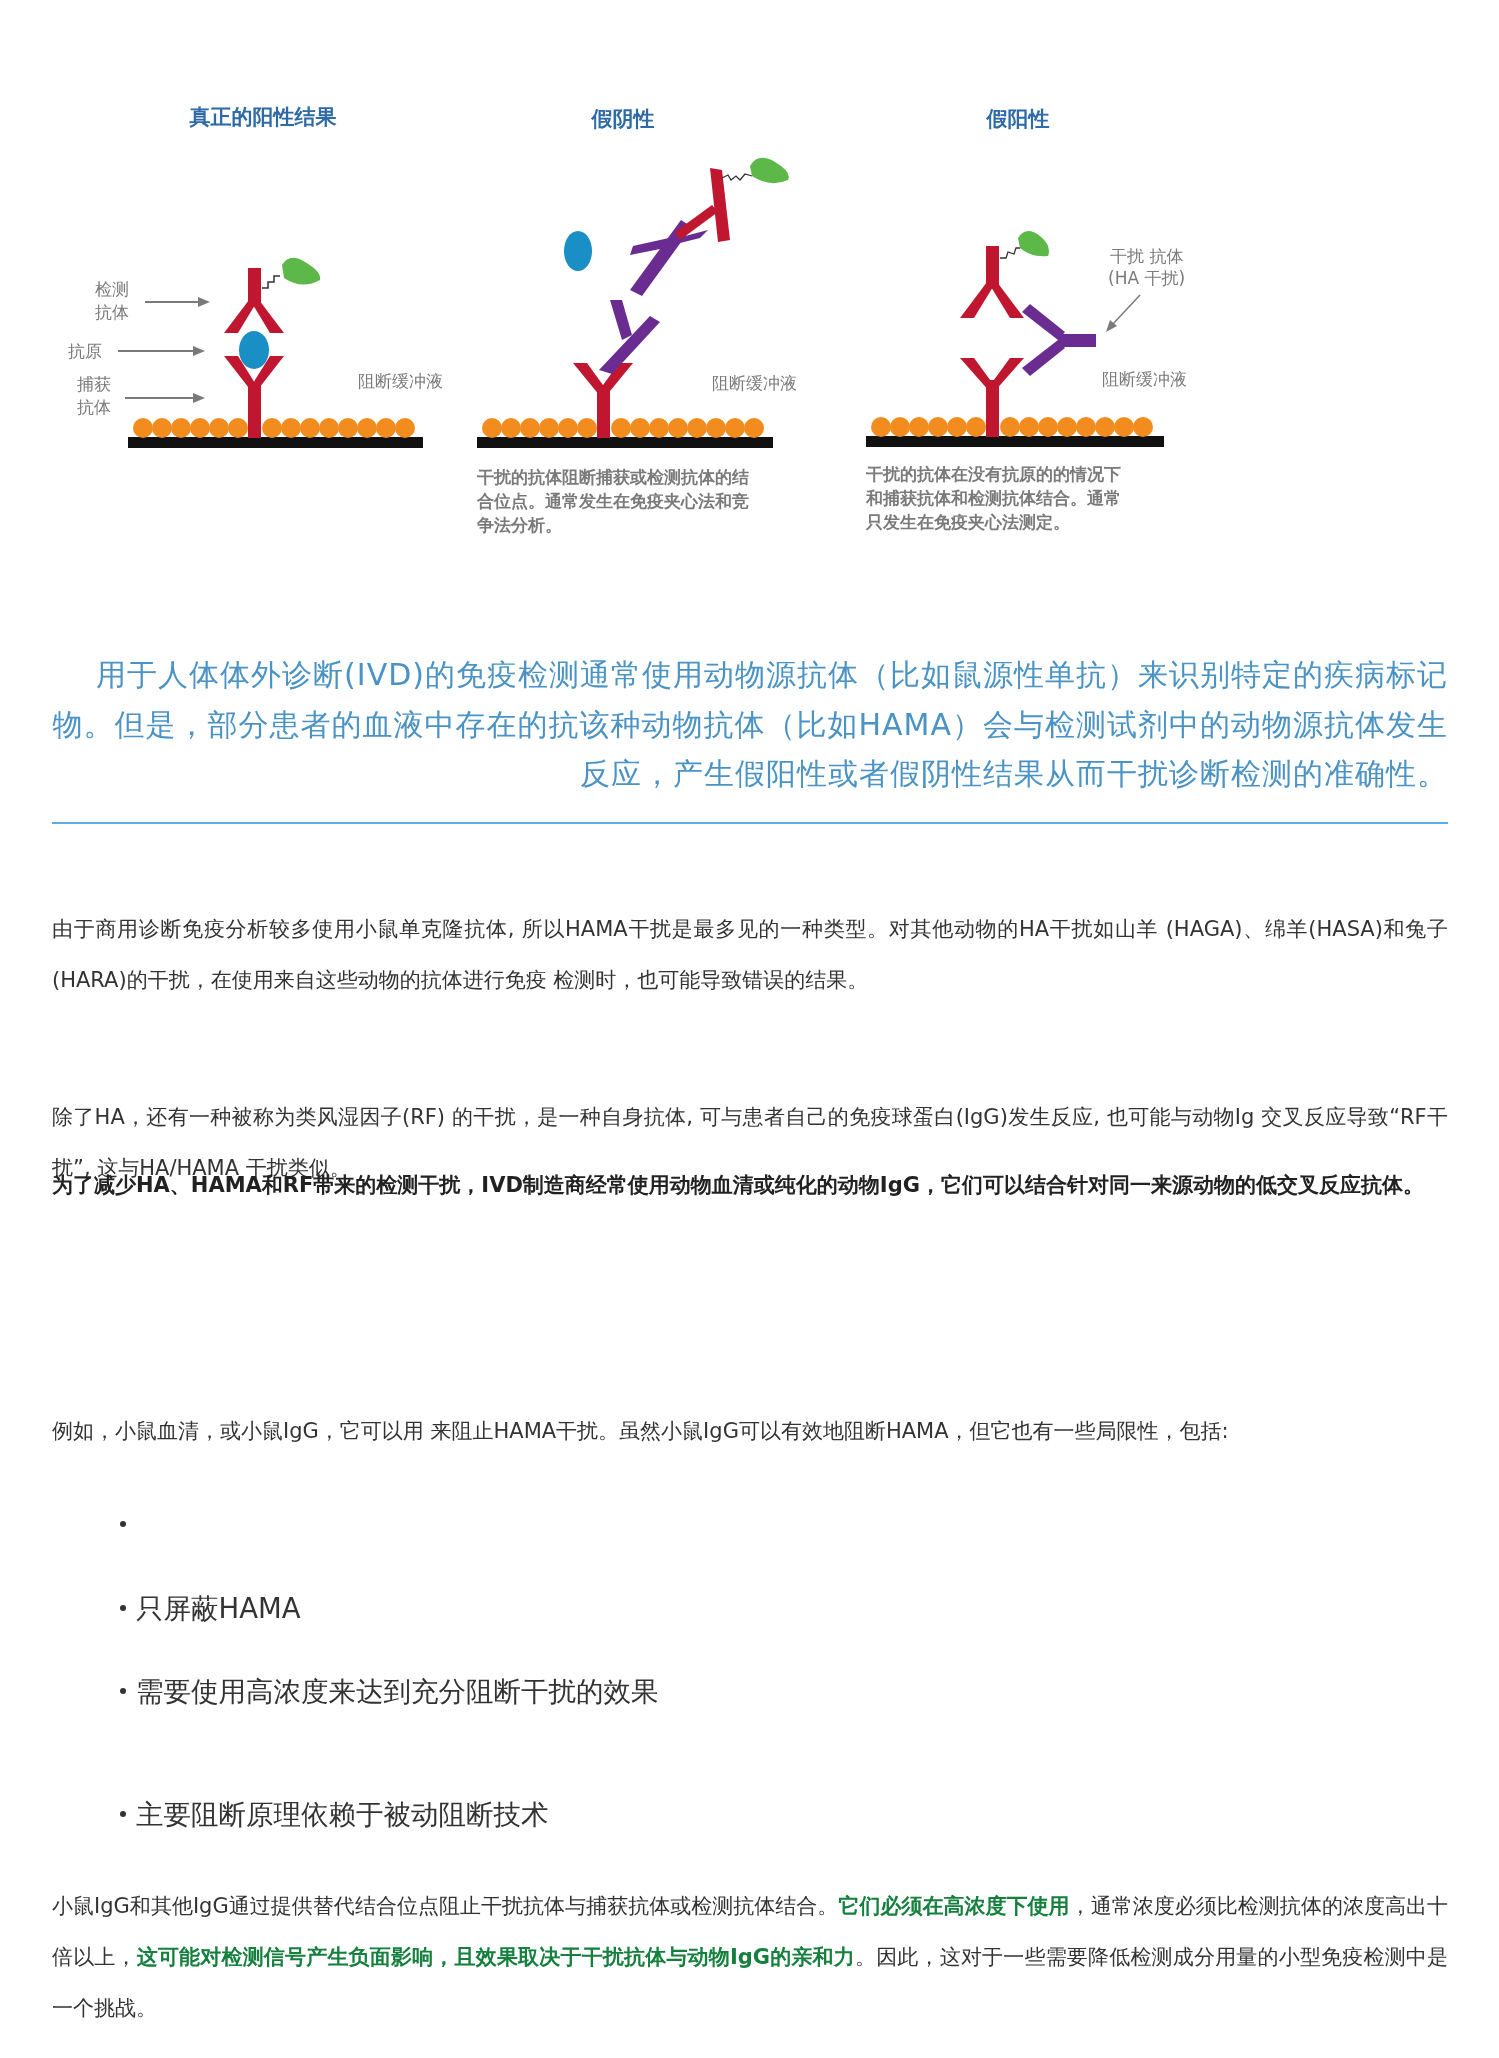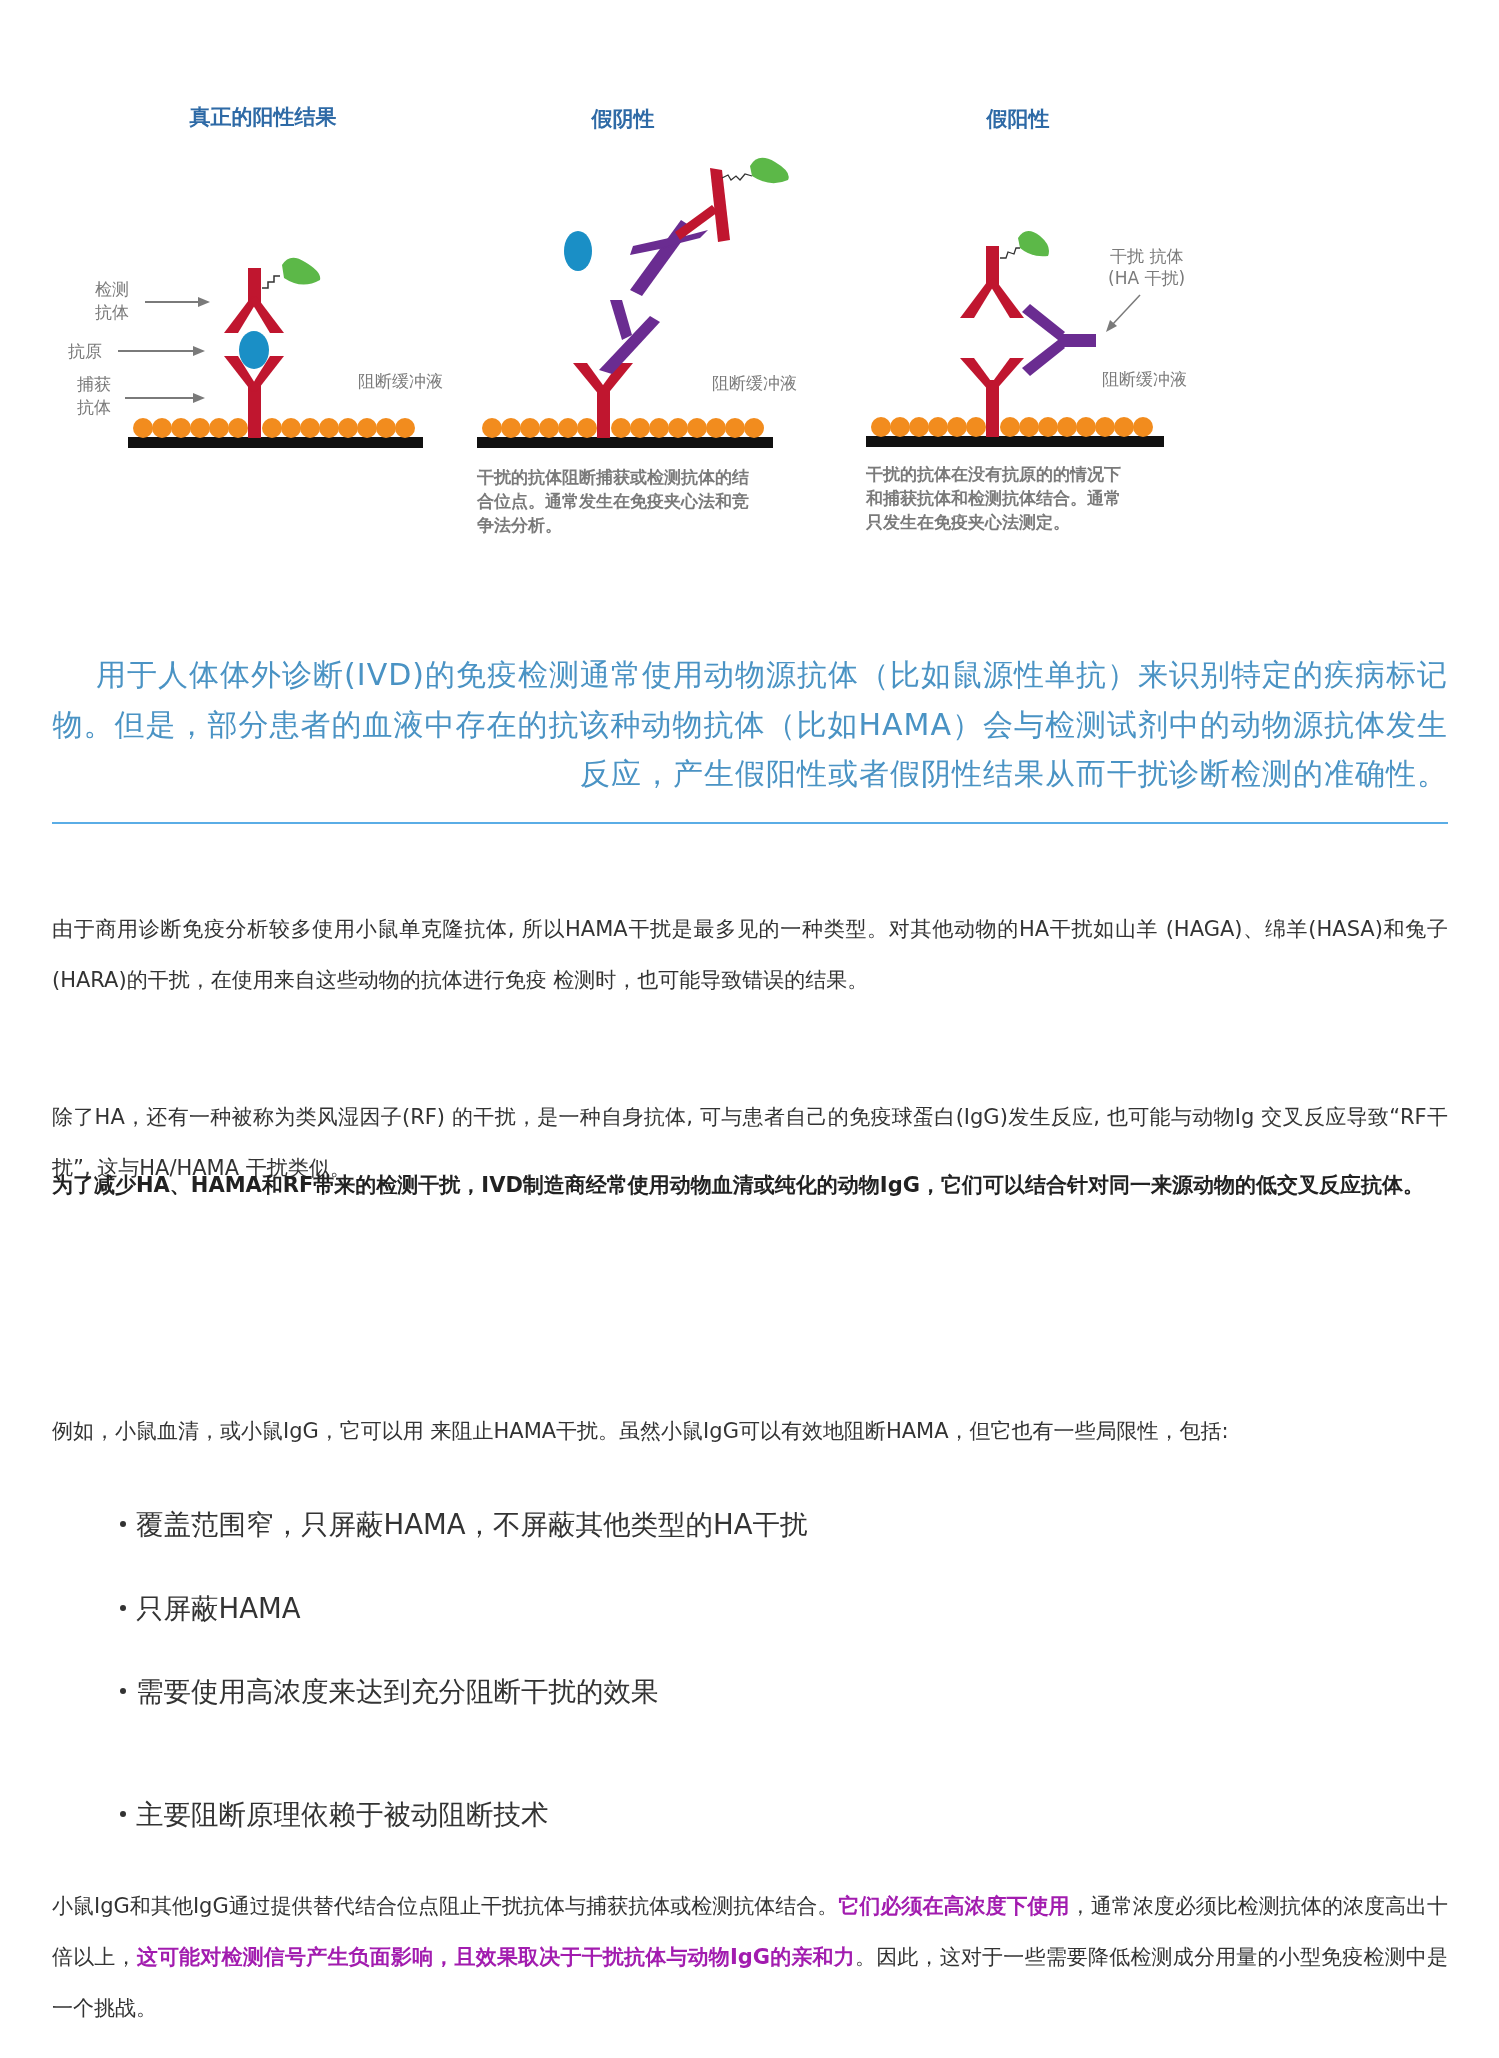--- a/index.html
+++ b/index.html
@@ -21,21 +21,21 @@
     text-align: right;
   }
   .divider { position: absolute; left: 52px; top: 822px; width: 1396px; height: 0; border-top: 2px solid #5aade6; }
 
   .content { position: absolute; left: 52px; top: 0; width: 1396px; }
   .para {
     position: absolute; left: 0; width: 1396px; margin: 0;
     font-size: 21px; line-height: 51px; color: #333333; text-align: justify; text-align-last: left;
   }
   .para.bold { font-weight: bold; color: #222222; }
-  .para b { font-weight: bold; color: #a21caf; }
+  .para b { font-weight: bold; color: #15803d; }
 
   .bullets { position: absolute; left: 120px; top: 1500px; margin: 0; padding: 0; list-style: none; }
   .bullet {
     position: absolute; left: 0; white-space: nowrap;
     font-size: 27.5px; line-height: 48px; color: #333333;
   }
   .bullet .dot { display: inline-block; width: 6px; height: 6px; border-radius: 50%; background: #333; margin-right: 10px; vertical-align: middle; position: relative; top: -2px; }
 </style>
 </head>
 <body>
@@ -212,20 +212,20 @@
 <p class="intro">用于人体体外诊断(IVD)的免疫检测通常使用动物源抗体（比如鼠源性单抗）来识别特定的疾病标记物。但是，部分患者的血液中存在的抗该种动物抗体（比如HAMA）会与检测试剂中的动物源抗体发生反应，产生假阳性或者假阴性结果从而干扰诊断检测的准确性。</p>
 <div class="divider"></div>
 
 <div class="content">
   <p class="para" style="top:904px;">由于商用诊断免疫分析较多使用小鼠单克隆抗体, 所以HAMA干扰是最多见的一种类型。对其他动物的HA干扰如山羊 (HAGA)、绵羊(HASA)和兔子(HARA)的干扰，在使用来自这些动物的抗体进行免疫 检测时，也可能导致错误的结果。</p>
   <p class="para" style="top:1092px;">除了HA，还有一种被称为类风湿因子(RF) 的干扰，是一种自身抗体, 可与患者自己的免疫球蛋白(IgG)发生反应, 也可能与动物Ig 交叉反应导致“RF干扰”, 这与HA/HAMA 干扰类似。</p>
   <p class="para bold" style="top:1160px;">为了减少HA、HAMA和RF带来的检测干扰，IVD制造商经常使用动物血清或纯化的动物IgG，它们可以结合针对同一来源动物的低交叉反应抗体。</p>
   <p class="para" style="top:1406px;">例如，小鼠血清，或小鼠IgG，它可以用 来阻止HAMA干扰。虽然小鼠IgG可以有效地阻断HAMA，但它也有一些局限性，包括:</p>
 
   <ul class="bullets" style="left:68px; top:0;">
-    <li class="bullet" style="top:1500px;"><span class="dot"></span><span>覆盖范围窄，只屏蔽HAMA，不屏蔽其他类型的HA干扰</span></li>
+    <li class="bullet" style="top:1500px;"><span class="dot"></span></li>
     <li class="bullet" style="top:1584px;"><span class="dot"></span><span>只屏蔽HAMA</span></li>
     <li class="bullet" style="top:1667px;"><span class="dot"></span><span>需要使用高浓度来达到充分阻断干扰的效果</span></li>
     <li class="bullet" style="top:1790px;"><span class="dot"></span><span>主要阻断原理依赖于被动阻断技术</span></li>
   </ul>
 
   <p class="para" style="top:1881px;"><span>小鼠IgG和其他IgG通过提供替代结合位点阻止干扰抗体与捕获抗体或检测抗体结合。</span><b>它们必须在高浓度下使用</b><span>，通常浓度必须比检测抗体的浓度高出十倍以上，</span><b>这可能对检测信号产生负面影响，且效果取决于干扰抗体与动物IgG的亲和力</b><span>。因此，这对于一些需要降低检测成分用量的小型免疫检测中是一个挑战。</span></p>
 </div>
 
 </body></html>

